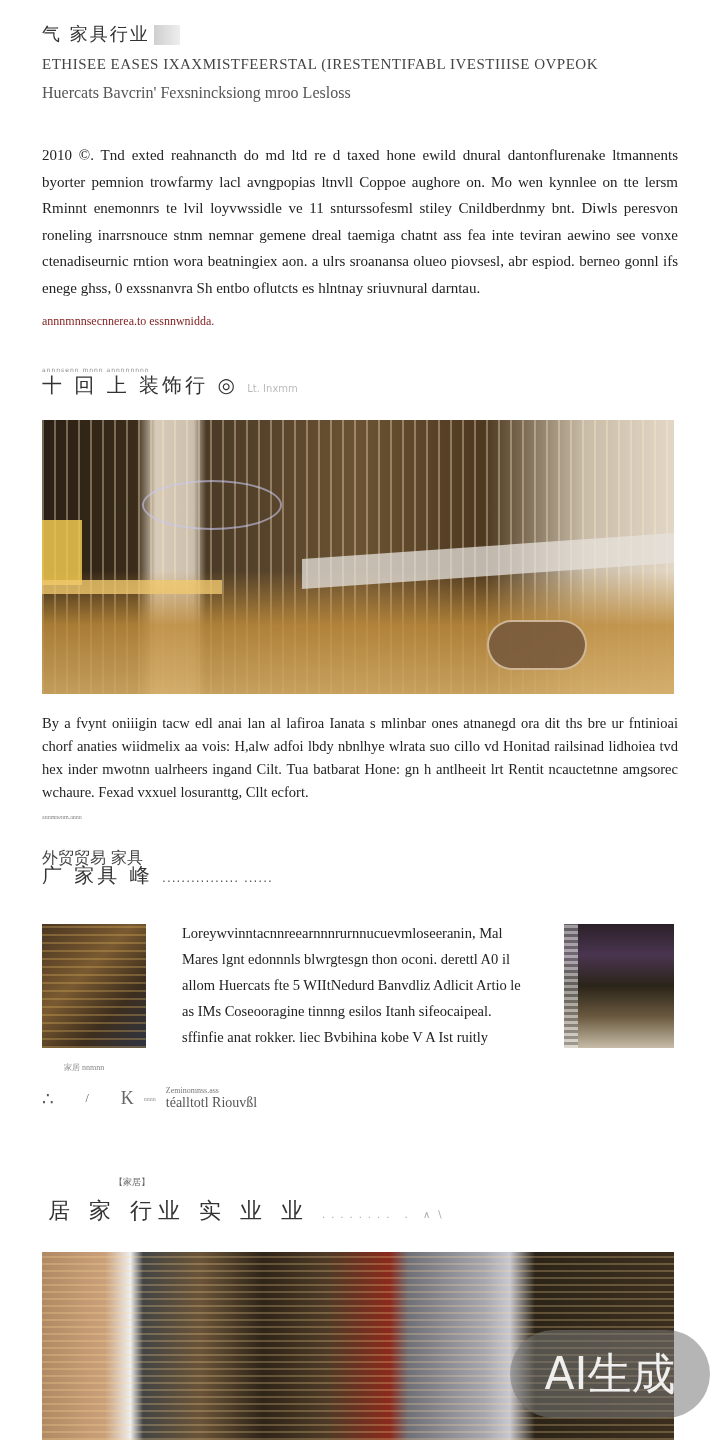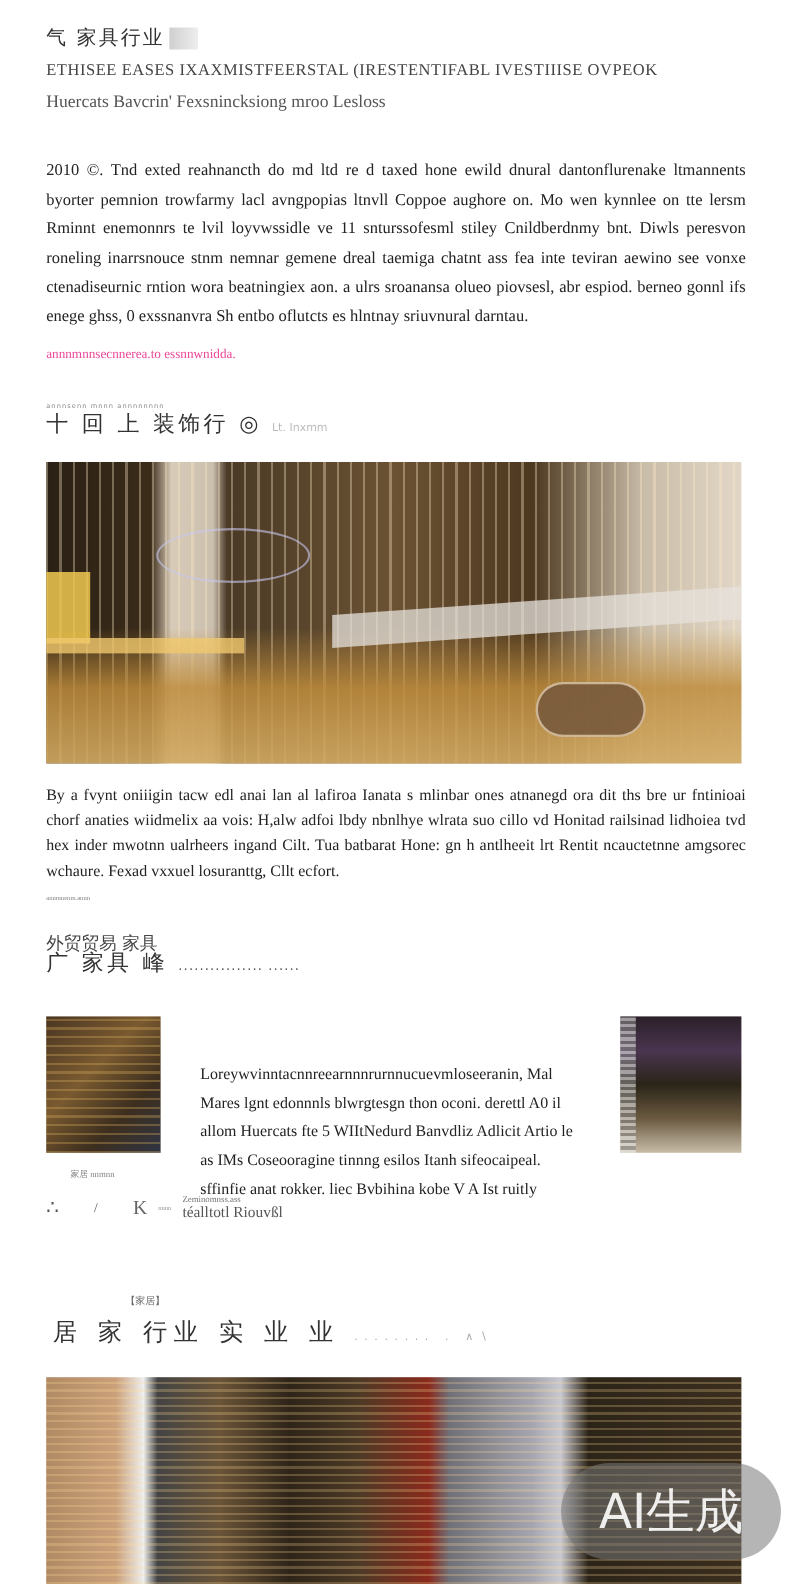--- a/index.html
+++ b/index.html
@@ -5,21 +5,21 @@
   * { box-sizing: border-box; margin: 0; padding: 0; }
   html, body { width: 720px; height: 1440px; background: #ffffff; overflow: hidden; }
   body { position: relative; font-family: "Liberation Serif", serif; color: #2a2a2a; }
   .abs { position: absolute; }
   .title-cn { left: 42px; top: 22px; font-family: "DejaVu Sans", sans-serif; font-size: 18px; color: #333; letter-spacing: 2px; }
   .title-cn .blur { display: inline-block; width: 26px; height: 20px; background: linear-gradient(90deg,#cfcfcf,#eee); vertical-align: middle; margin-left: 4px; }
   .subtitle-caps { left: 42px; top: 56px; font-size: 15px; letter-spacing: 0.5px; color: #444; white-space: nowrap; }
   .subtitle { left: 42px; top: 84px; font-size: 16px; color: #555; white-space: nowrap; }
   .para { left: 42px; width: 636px; font-size: 15px; line-height: 26.5px; color: #222; text-align: justify; }
   .para1 { top: 114px; margin-top: 28px; }
-  .cap1 { left: 42px; top: 314px; font-size: 12px; color: #ec4899; }
+  .cap1 { left: 42px; top: 314px; font-size: 12px; color: #7f1d1d; }
   .sec-head { font-family: "DejaVu Sans", sans-serif; color: #333; white-space: nowrap; }
   .sec1-kicker { left: 42px; top: 366px; font-size: 6px; color: #888; letter-spacing: 1px; }
   .sec1 { left: 42px; top: 372px; font-size: 20px; letter-spacing: 3px; }
   .sec1 .faded { color: #bbb; font-size: 10px; letter-spacing: 0; }
   .hero { left: 42px; top: 420px; width: 632px; height: 274px; overflow: hidden;
     background:
       linear-gradient(180deg, rgba(0,0,0,0) 55%, rgba(190,140,60,0.85) 75%, rgba(210,170,100,0.9) 100%),
       repeating-linear-gradient(90deg, rgba(255,235,200,0.35) 0 2px, rgba(60,40,20,0) 2px 12px),
       linear-gradient(90deg, #2a2014 0%, #3b2c1a 15%, #d8cbb8 18%, #cbbfae 24%, #4a3a26 26%, #6b5233 50%, #4d3820 70%, #c9bda9 86%, #e2d7c6 100%);
   }
@@ -32,21 +32,21 @@
   .cap2 { left: 42px; top: 814px; font-size: 6px; color: #888; }
   .sec2-kicker { left: 42px; top: 848px; font-size: 16px; color: #444; }
   .sec2 { left: 42px; top: 862px; font-size: 20px; letter-spacing: 3px; }
   .sec2 .dots { color: #555; font-size: 12px; letter-spacing: 1px; }
   .thumb-left { left: 42px; top: 924px; width: 104px; height: 124px;
     background: repeating-linear-gradient(0deg, rgba(210,170,90,0.35) 0 2px, rgba(0,0,0,0) 2px 8px),
       linear-gradient(135deg, #4a3622 0%, #7a5a30 40%, #3d2e1e 70%, #2f3444 100%); }
   .thumb-right { left: 564px; top: 924px; width: 110px; height: 124px;
     background: linear-gradient(180deg, #2b2028 0%, #4a3550 25%, #2a2418 50%, #6b5a40 75%, #c7bca8 100%); }
   .thumb-right::before { content: ""; position: absolute; left: 0; top: 0; width: 14px; height: 100%; background: repeating-linear-gradient(0deg,#eee 0 3px,#888 3px 6px); opacity: 0.6; }
-  .para3 { left: 182px; top: 920px; width: 352px; font-size: 14.5px; line-height: 26px; text-align: left; margin-top: 44px; }
+  .para3 { left: 182px; top: 920px; width: 352px; font-size: 14.5px; line-height: 26px; text-align: left; }
   .thumb-cap { left: 64px; top: 1062px; font-size: 8px; color: #888; }
   .byline { left: 42px; top: 1086px; display: flex; align-items: center; gap: 10px; }
   .byline .logo { font-family: "DejaVu Sans", sans-serif; font-size: 18px; color: #555; }
   .byline .slash { font-size: 12px; color: #555; margin-left: 22px; }
   .byline .k { font-size: 18px; color: #666; margin-left: 22px; }
   .byline .small-lbl { font-size: 6px; color: #999; }
   .byline .txt-wrap { display: flex; flex-direction: column; }
   .byline .top { font-size: 8px; color: #777; }
   .byline .main { font-size: 14px; color: #555; }
   .sec3-kicker { left: 114px; top: 1176px; font-size: 9px; color: #666; }

